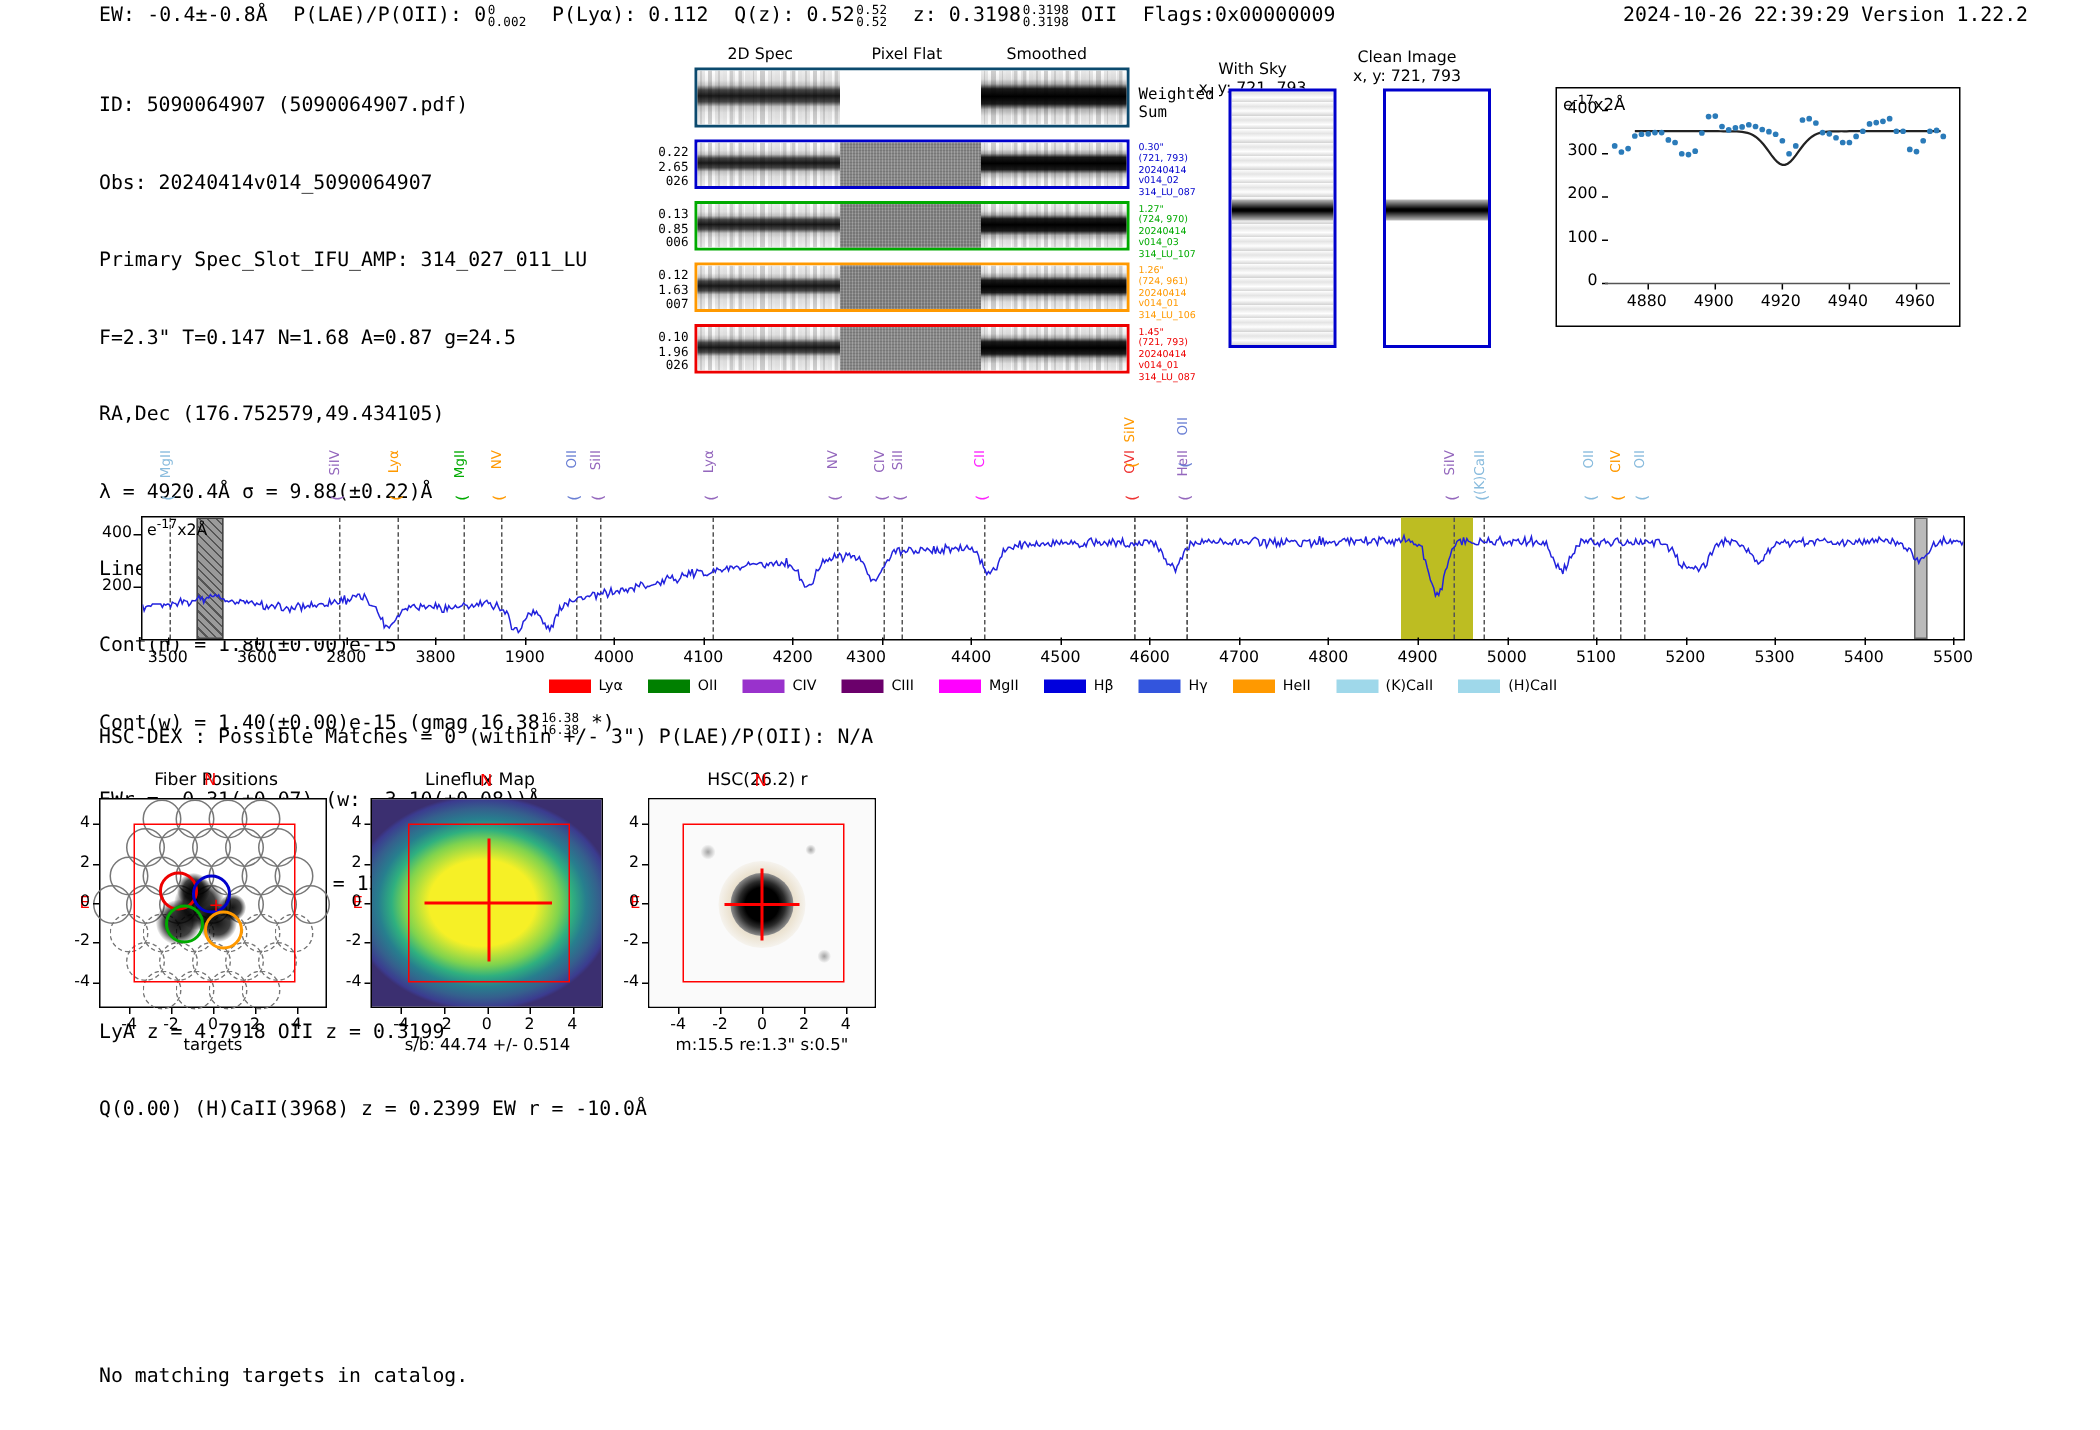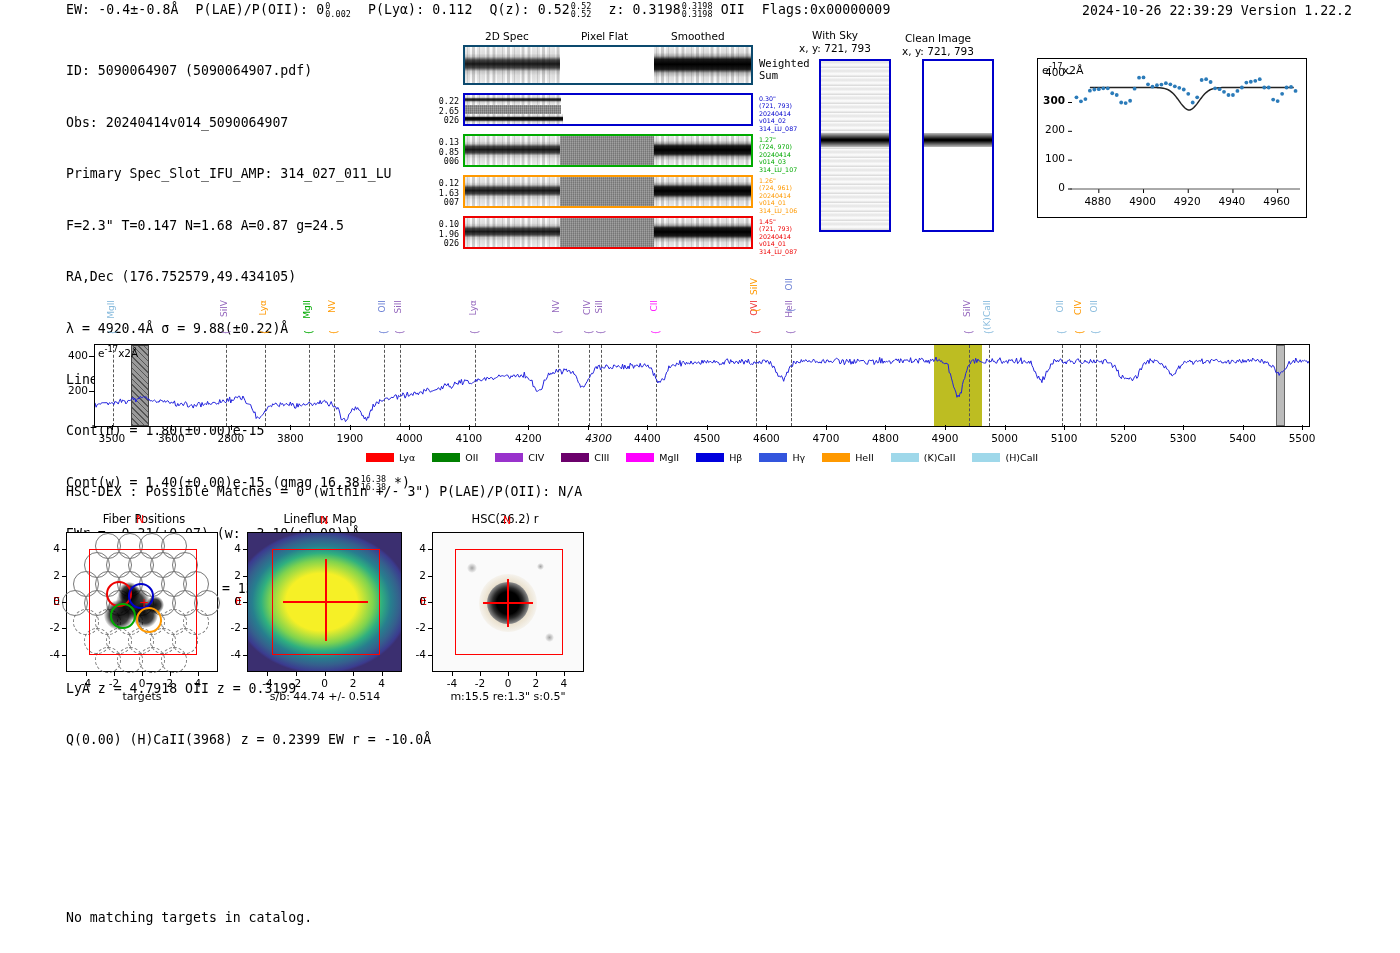--- a/index.html
+++ b/index.html
@@ -254,21 +254,21 @@
 
   <div class="strip" style="height:40px;border:2px solid #0c4a6e;">
     <div class="cell cell-a bandgrad speckle"></div>
     <div class="cell cell-b blank"></div>
     <div class="cell cell-c bandgrad dark speckle"></div>
     <div class="wsum-label mono" style="left:294px">Weighted<br>Sum</div>
   </div>
 
   <div id="fiber-strips">
       <div style="position: relative; margin-top: 8px;">
-        <div class="strip" style="height: 33px; border: 2px solid rgb(0, 0, 204); flex-direction: column;">
+        <div class="strip" style="height: 33px; border: 2px solid rgb(0, 0, 204);">
           <div class="cell cell-a bandgrad speckle"></div>
           <div class="cell cell-b flatnoise"></div>
           <div class="cell cell-c bandgrad dark speckle"></div>
           <div class="rowlabel-l mono" style="top: 2px;">
             <div>0.22</div>
             <div>2.65</div>
             <div>026</div>
           </div>
           <div class="rowlabel-r" style="left: 294px; top: 0px; color: rgb(0, 0, 204);">
             <div>0.30"</div>
@@ -332,21 +332,21 @@
             <div>(721, 793)</div>
             <div>20240414</div>
             <div>v014_01</div>
             <div>314_LU_087</div>
           </div>
         </div>
       </div>
     </div>
 </div>
 
-<div class="cutout-title" style="left:775px; top:29px;">
+<div class="cutout-title" style="left:775px; top:40px;">
   <span>With Sky</span><br>
   <span>x, y: 721, 793</span>
 </div>
 <div class="cutout-box" style="left:819px; top:59px; width:72px; height:173px;">
   <div class="sky-stripes"></div>
   <div class="sky-core" style="top:72px;"></div>
 </div>
 
 <div class="cutout-title" style="left:878px; top:32px;">
   <span>Clean Image</span><br>
@@ -420,21 +420,21 @@
       <circle cx="244.12" cy="34.84" r="1.9" fill="#2b7bb9"></circle>
       <circle cx="248.59" cy="28.49" r="1.9" fill="#2b7bb9"></circle>
       <circle cx="253.06" cy="27.92" r="1.9" fill="#2b7bb9"></circle>
       <circle cx="257.53" cy="31.95" r="1.9" fill="#2b7bb9"></circle>
     </svg>
 </div>
 <div id="inset-ylabels">
     <div class="ytick-lbl" style="left: 1027px; top: 181px; width: 38px;">0</div>
     <div class="ytick-lbl" style="left: 1027px; top: 152.163px; width: 38px;">100</div>
     <div class="ytick-lbl" style="left: 1027px; top: 123.326px; width: 38px;">200</div>
-    <div class="ytick-lbl" style="left: 1027px; top: 94.4884px; width: 38px; font-weight: bold;">300</div>
+    <div class="ytick-lbl" style="left: 1027px; top: 94.4884px; width: 38px;">300</div>
     <div class="ytick-lbl" style="left: 1027px; top: 65.6512px; width: 38px;">400</div>
   </div>
 <div id="inset-xlabels">
     <div class="tick-lbl" style="left: 1081.82px; top: 195px; width: 32px; text-align: center;">4880</div>
     <div class="tick-lbl" style="left: 1126.53px; top: 195px; width: 32px; text-align: center;">4900</div>
     <div class="tick-lbl" style="left: 1171.24px; top: 195px; width: 32px; text-align: center;">4920</div>
     <div class="tick-lbl" style="left: 1215.94px; top: 195px; width: 32px; text-align: center;">4940</div>
     <div class="tick-lbl" style="left: 1260.65px; top: 195px; width: 32px; text-align: center;">4960</div>
   </div>
 
@@ -533,21 +533,21 @@
     <div class="tick-lbl" style="left: 266.382px; top: 432px; width: 48px; text-align: center;">3800</div>
     <div class="abs" style="left: 290.382px; top: 425px; width: 1px; height: 5px; background: rgb(0, 0, 0);"></div>
     <div class="tick-lbl" style="left: 325.892px; top: 432px; width: 48px; text-align: center;">1900</div>
     <div class="abs" style="left: 349.892px; top: 425px; width: 1px; height: 5px; background: rgb(0, 0, 0);"></div>
     <div class="tick-lbl" style="left: 385.402px; top: 432px; width: 48px; text-align: center;">4000</div>
     <div class="abs" style="left: 409.402px; top: 425px; width: 1px; height: 5px; background: rgb(0, 0, 0);"></div>
     <div class="tick-lbl" style="left: 444.912px; top: 432px; width: 48px; text-align: center;">4100</div>
     <div class="abs" style="left: 468.912px; top: 425px; width: 1px; height: 5px; background: rgb(0, 0, 0);"></div>
     <div class="tick-lbl" style="left: 504.422px; top: 432px; width: 48px; text-align: center;">4200</div>
     <div class="abs" style="left: 528.422px; top: 425px; width: 1px; height: 5px; background: rgb(0, 0, 0);"></div>
-    <div class="tick-lbl" style="left: 563.931px; top: 432px; width: 48px; text-align: right; font-style: italic;">4300</div>
+    <div class="tick-lbl" style="left: 563.931px; top: 432px; width: 48px; text-align: left;">4300</div>
     <div class="abs" style="left: 587.931px; top: 425px; width: 1px; height: 5px; background: rgb(0, 0, 0);"></div>
     <div class="tick-lbl" style="left: 623.441px; top: 432px; width: 48px; text-align: center;">4400</div>
     <div class="abs" style="left: 647.441px; top: 425px; width: 1px; height: 5px; background: rgb(0, 0, 0);"></div>
     <div class="tick-lbl" style="left: 682.951px; top: 432px; width: 48px; text-align: center;">4500</div>
     <div class="abs" style="left: 706.951px; top: 425px; width: 1px; height: 5px; background: rgb(0, 0, 0);"></div>
     <div class="tick-lbl" style="left: 742.461px; top: 432px; width: 48px; text-align: center;">4600</div>
     <div class="abs" style="left: 766.461px; top: 425px; width: 1px; height: 5px; background: rgb(0, 0, 0);"></div>
     <div class="tick-lbl" style="left: 801.971px; top: 432px; width: 48px; text-align: center;">4700</div>
     <div class="abs" style="left: 825.971px; top: 425px; width: 1px; height: 5px; background: rgb(0, 0, 0);"></div>
     <div class="tick-lbl" style="left: 861.48px; top: 432px; width: 48px; text-align: center;">4800</div>

